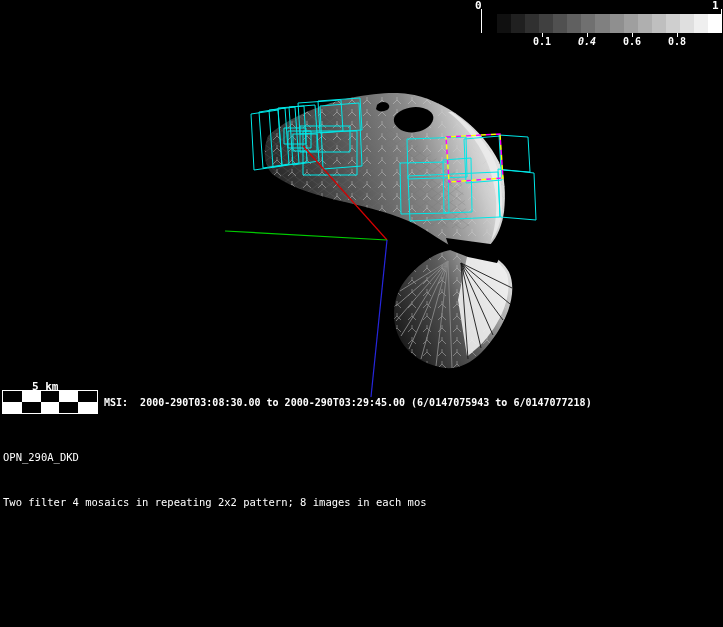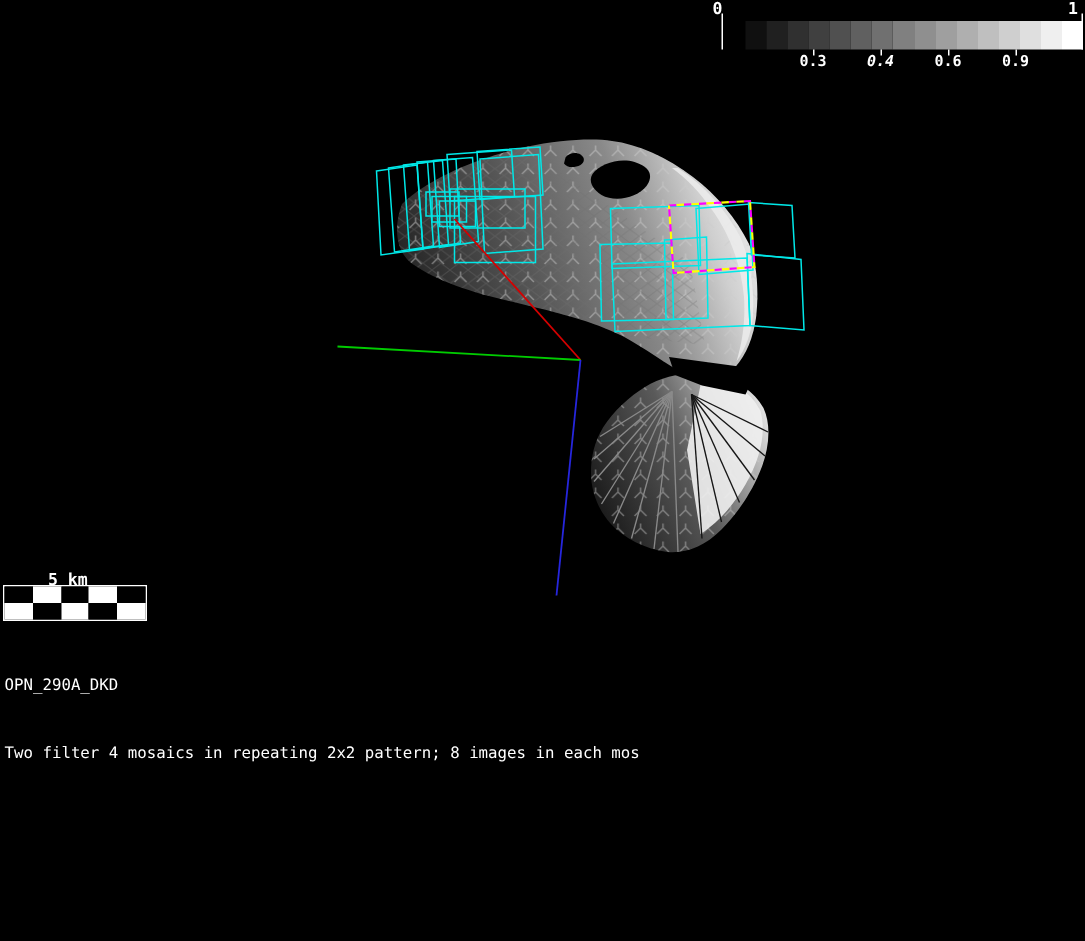--- a/index.html
+++ b/index.html
@@ -132,43 +132,44 @@
         <div style="background: rgb(191, 191, 191);"></div>
         <div style="background: rgb(207, 207, 207);"></div>
         <div style="background: rgb(223, 223, 223);"></div>
         <div style="background: rgb(239, 239, 239);"></div>
         <div style="background: rgb(255, 255, 255);"></div>
       </div>
     <div class="cb-endtick" style="left:481px"></div>
     <div class="cb-endtick" style="left:721px"></div>
     <div id="cb-ticks">
         <div class="cb-tick" style="left: 542px;"></div>
-        <div class="cb-ticklabel" style="left: 542px;">0.3</div>
+        <div class="cb-ticklabel" style="left: 542px;">0.1</div>
         <div class="cb-tick" style="left: 587px;"></div>
         <div class="cb-ticklabel" style="left: 587px; font-style: italic;">0.4</div>
         <div class="cb-tick" style="left: 632px;"></div>
         <div class="cb-ticklabel" style="left: 632px;">0.6</div>
         <div class="cb-tick" style="left: 677px;"></div>
-        <div class="cb-ticklabel" style="left: 677px;">0.9</div>
+        <div class="cb-ticklabel" style="left: 677px;">0.8</div>
       </div>
   </div>
 
   <div class="scalebar-label">5 km</div>
   <div class="scalebar" id="scalebar">
       <div style="background: rgb(0, 0, 0);"></div>
       <div style="background: rgb(255, 255, 255);"></div>
       <div style="background: rgb(0, 0, 0);"></div>
       <div style="background: rgb(255, 255, 255);"></div>
       <div style="background: rgb(0, 0, 0);"></div>
       <div style="background: rgb(255, 255, 255);"></div>
       <div style="background: rgb(0, 0, 0);"></div>
       <div style="background: rgb(255, 255, 255);"></div>
       <div style="background: rgb(0, 0, 0);"></div>
       <div style="background: rgb(255, 255, 255);"></div>
     </div>
 
+  <div class="msi-line">MSI:  2000-290T03:08:30.00 to 2000-290T03:29:45.00 (6/0147075943 to 6/0147077218)</div>
 
   <div class="info">
     <div>OPN_290A_DKD</div>
     <div>Two filter 4 mosaics in repeating 2x2 pattern; 8 images in each mos</div>
   </div>
 
 </div>
 
 </body></html>

